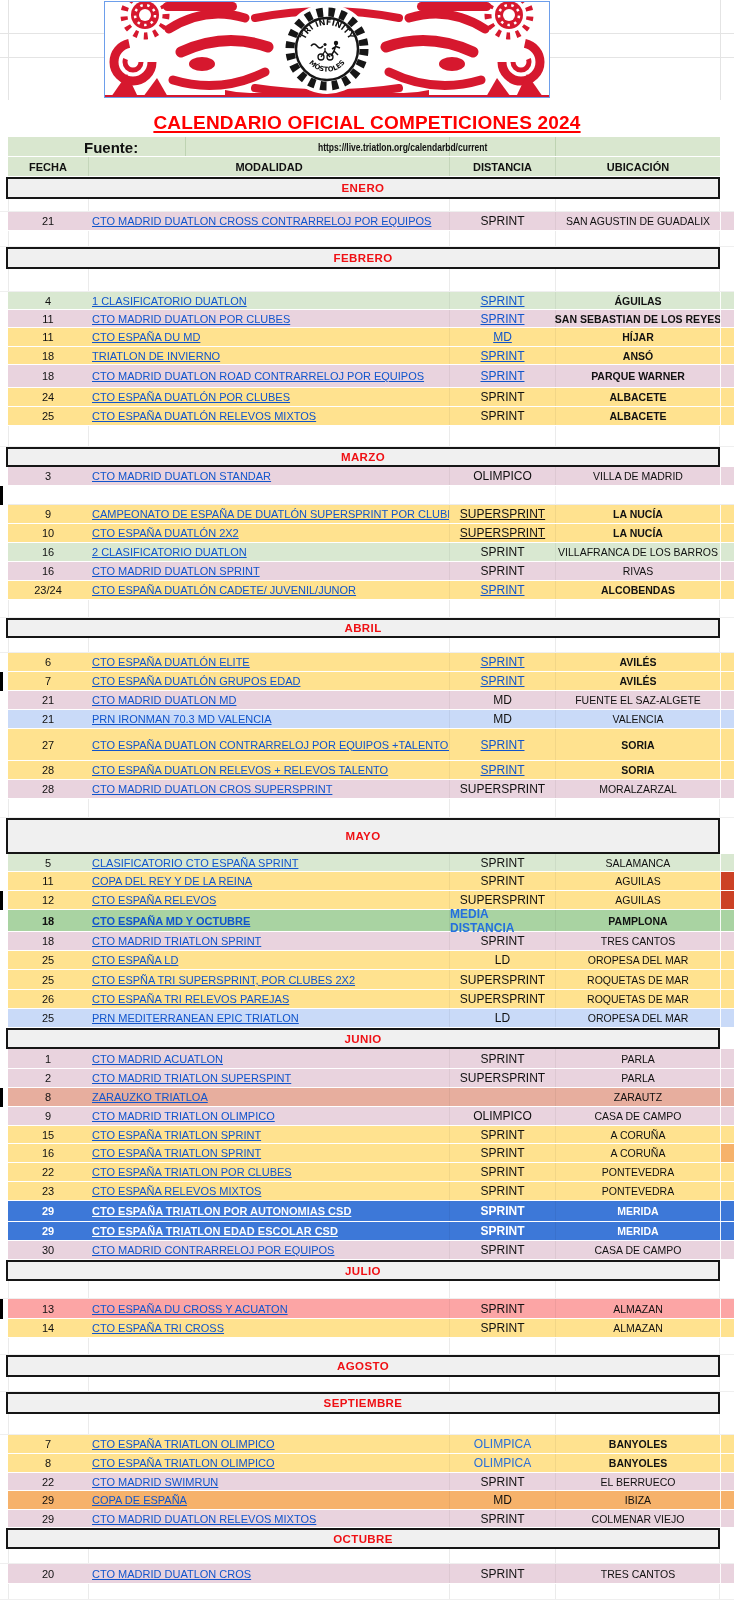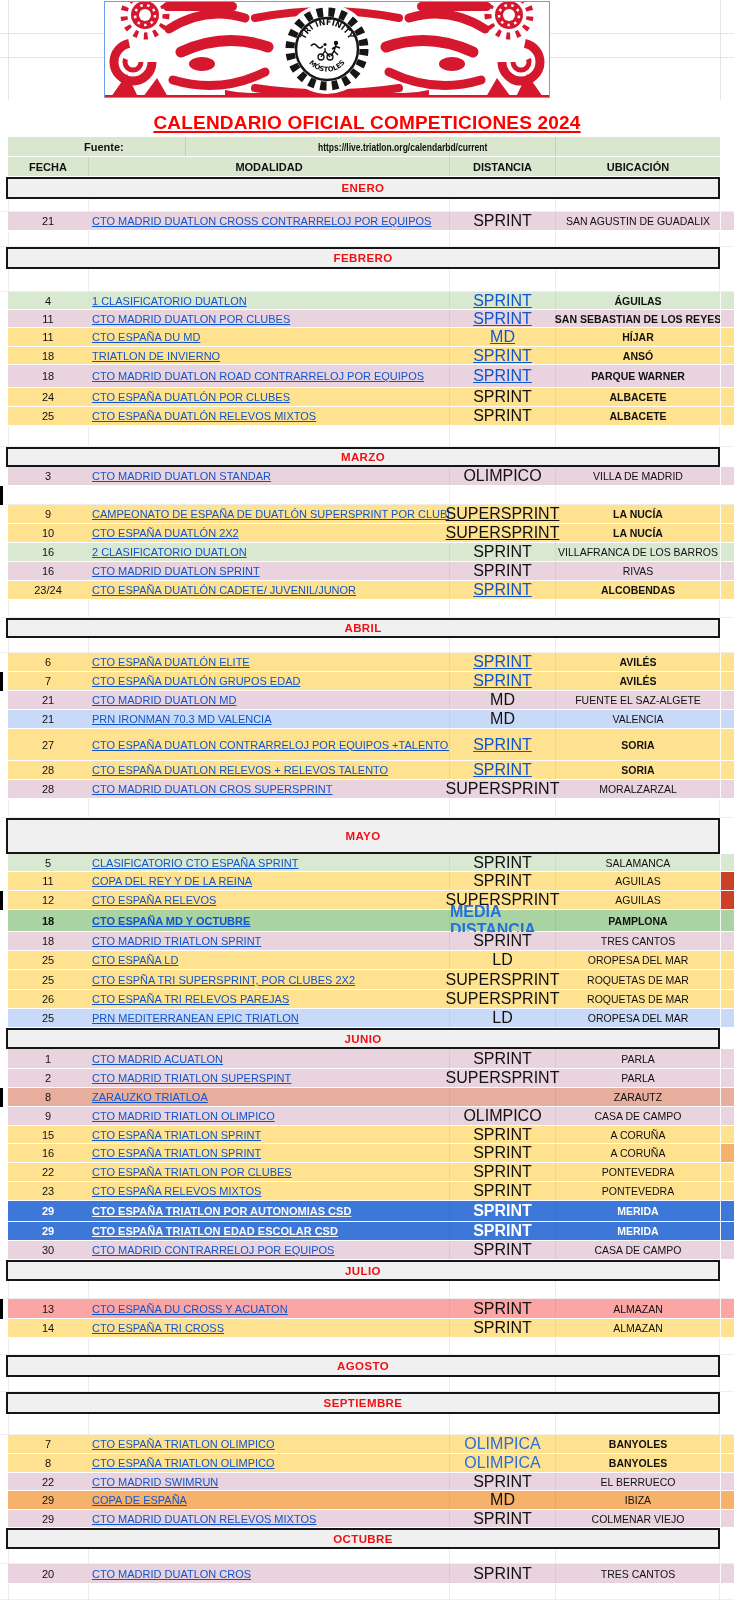--- a/index.html
+++ b/index.html
@@ -16,21 +16,21 @@
   
   .top-gap{height:12px;}
   .title-row{height:25px;text-align:center;}
   .title-row span{color:#f00;font-weight:bold;font-size:19px;letter-spacing:.2px;
     text-decoration:underline;text-decoration-thickness:2px;text-underline-offset:2px;}
   .fuente-row{position:relative;margin-left:8px;width:712px;height:20px;background:#d9e7cf;
     border-bottom:1px solid #fff;box-sizing:border-box;
     background-image:linear-gradient(#bed3b2,#bed3b2),linear-gradient(#bed3b2,#bed3b2),linear-gradient(#bed3b2,#bed3b2);
     background-repeat:no-repeat;background-size:1px 100%;background-position:177px 0,441px 0,547px 0;}
   .fuente-label{position:absolute;left:47px;top:50%;transform:translateY(-50%);
-    font-size:11px;font-weight:bold;color:#111;padding-left:29px;}
+    font-size:15px;font-weight:bold;color:#111;padding-left:29px;}
   .fuente-url{position:absolute;left:310px;top:50%;transform:translateY(-50%) scaleX(.74);
     transform-origin:left center;font-size:11.5px;font-weight:bold;color:#111;white-space:nowrap;}
   .cols-row{margin-left:8px;width:712px;height:20px;background:#d9e7cf;display:flex;
     border-bottom:1px solid #fff;box-sizing:border-box;}
   .ch{display:flex;align-items:center;justify-content:center;font-size:11px;font-weight:bold;color:#111;box-sizing:border-box;}
   .ch + .ch{border-left:1px solid #c4d6ba;}
   .ch-f{width:80px;} .ch-m{width:361px;} .ch-d{width:106px;} .ch-u{width:165px;}
 
   
   .month-row{position:relative;}
@@ -43,21 +43,21 @@
     background-size:1px 100%;background-position:8px 0,88px 0,449px 0,555px 0,719px 0;
     border-bottom:1px solid #efefef;box-sizing:border-box;}
 
   .r{display:flex;box-sizing:border-box;}
   .gut{position:relative;width:8px;background:#fff;flex:none;}
   .gut .bar{position:absolute;left:0;top:0;bottom:0;width:3px;background:#000;}
   .area{flex:1;display:flex;border-bottom:1px solid #fff;box-sizing:border-box;}
   .cell{display:flex;align-items:center;box-sizing:border-box;}
   .f{width:80px;justify-content:center;font-size:11px;color:#111;flex:none;}
   .m{width:361px;flex:none;padding-left:4px;overflow:hidden;}
-  .d{width:106px;justify-content:center;flex:none;font-size:16px;color:#111;border-left:1px solid rgba(0,0,0,.05);}
+  .d{width:106px;justify-content:center;flex:none;font-size:12px;color:#111;border-left:1px solid rgba(0,0,0,.05);}
   .u{width:165px;justify-content:center;flex:none;font-size:10.5px;color:#111;white-space:nowrap;border-left:1px solid rgba(0,0,0,.05);}
   .sv{flex:1;border-left:1px solid rgba(255,255,255,.9);}
   .link{font-size:11px;color:#1155cc;text-decoration:underline;white-space:nowrap;}
   .wlink{color:#fff;font-weight:bold;}
   .boldrow .f,.boldrow .link,.boldrow .u{font-weight:bold;}
   .ub{font-weight:bold;}
   .ds-k{}
   .ds-lb{color:#1155cc;text-decoration:underline;}
   .ds-lk{color:#111;text-decoration:underline;}
   .ds-b{color:#2a6fd9;}

